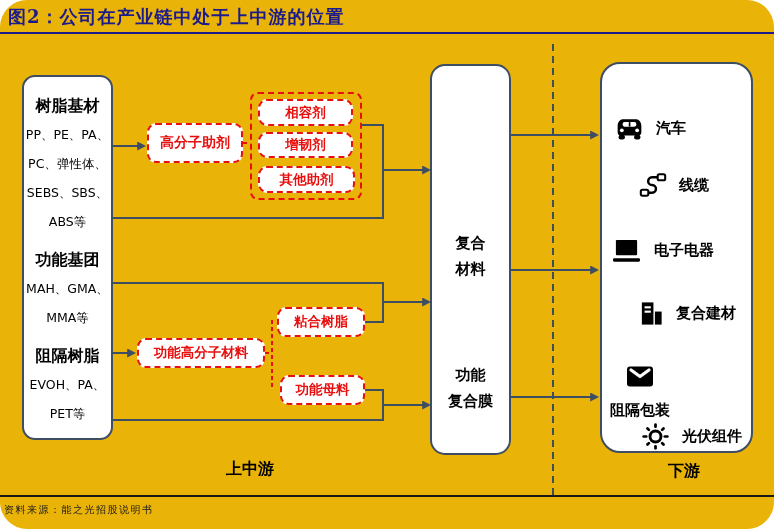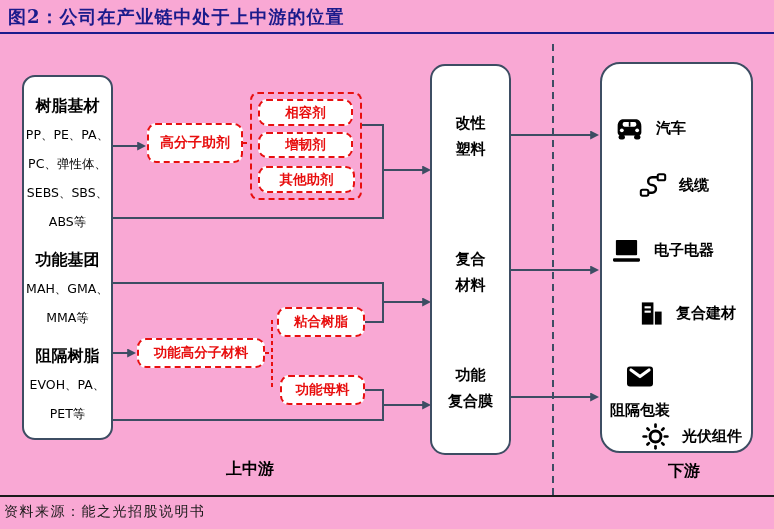--- a/index.html
+++ b/index.html
@@ -1,18 +1,18 @@
 <!DOCTYPE html>
 <html><head>
 <meta charset="utf-8">
 <style>
   html,body{margin:0;padding:0;background:#fff;}
   #app{
-    position:relative;width:774px;height:529px;background:#f9a8d4;overflow:hidden;
-    font-family:"DejaVu Sans","Liberation Sans",sans-serif;color:#000;
+    position:relative;width:774px;height:529px;background:#eab308;overflow:hidden;
+    font-family:"DejaVu Sans","Liberation Sans",sans-serif;color:#000;border-radius:27px;
   }
 
   
   .title{position:absolute;left:8px;top:5px;font-family:"DejaVu Serif","Liberation Serif",serif;
     font-weight:bold;font-size:18px;color:#1B1B8C;letter-spacing:1px;white-space:nowrap;}
   .title-rule{position:absolute;left:0;top:32px;width:774px;height:2px;background:#1B1B8C;}
 
   
   #wires{position:absolute;left:0;top:0;z-index:1;}
   .wire{stroke:#3D4D63;stroke-width:2;fill:none;}
@@ -37,21 +37,21 @@
   
   .rbox{position:absolute;border:2px dashed #E80F0F;border-radius:9px;background:#fff;z-index:3;
     box-sizing:border-box;display:flex;align-items:center;justify-content:center;
     color:#E80F0F;font-weight:bold;font-size:13.5px;white-space:nowrap;}
   .rgroup{position:absolute;border:2px dashed #E80F0F;border-radius:8px;background:transparent;
     z-index:2;box-sizing:border-box;}
 
   .seclabel{position:absolute;font-weight:bold;font-size:16px;text-align:center;z-index:2;}
   .footer-rule{position:absolute;left:0;top:495px;width:774px;height:2px;background:#1a1a1a;}
   .source{position:absolute;left:4px;top:503px;font-family:"DejaVu Serif","Liberation Serif",serif;
-    font-size:14px;color:#1a1a1a;letter-spacing:1.5px;white-space:nowrap;}
+    font-size:10px;color:#1a1a1a;letter-spacing:1.5px;white-space:nowrap;}
 </style>
 </head>
 <body>
 
 <div id="app">
 
   <div class="title">图2：公司在产业链中处于上中游的位置</div>
   <div class="title-rule"></div>
 
   <svg id="wires" width="774" height="529" viewBox="0 0 774 529">
@@ -96,25 +96,21 @@
   <div class="rgroup" style="left:250px;top:92px;width:112px;height:108px;"></div>
   <div class="rbox" style="left:258px;top:99px;width:95px;height:27px;">相容剂</div>
   <div class="rbox" style="left:258px;top:132px;width:95px;height:26px;">增韧剂</div>
   <div class="rbox" style="left:258px;top:166px;width:97px;height:27px;">其他助剂</div>
 
   <div class="rbox" style="left:277px;top:307px;width:88px;height:30px;">粘合树脂</div>
   <div class="rbox" style="left:137px;top:338px;width:128px;height:30px;">功能高分子材料</div>
   <div class="rbox" style="left:280px;top:375px;width:85px;height:30px;">功能母料</div>
 
   <div class="nbox mbox">
-    <div class="mlabel" style="top:44px;">
-      <div>改性</div>
-      <div>塑料</div>
-    </div>
-    <div class="mlabel" style="top:180px;">
+    <div class="mlabel" style="top:164px;">
       <div>复合</div>
       <div>材料</div>
     </div>
     <div class="mlabel" style="top:296px;">
       <div>功能</div>
       <div>复合膜</div>
     </div>
   </div>
 
   <div class="nbox dbox">

